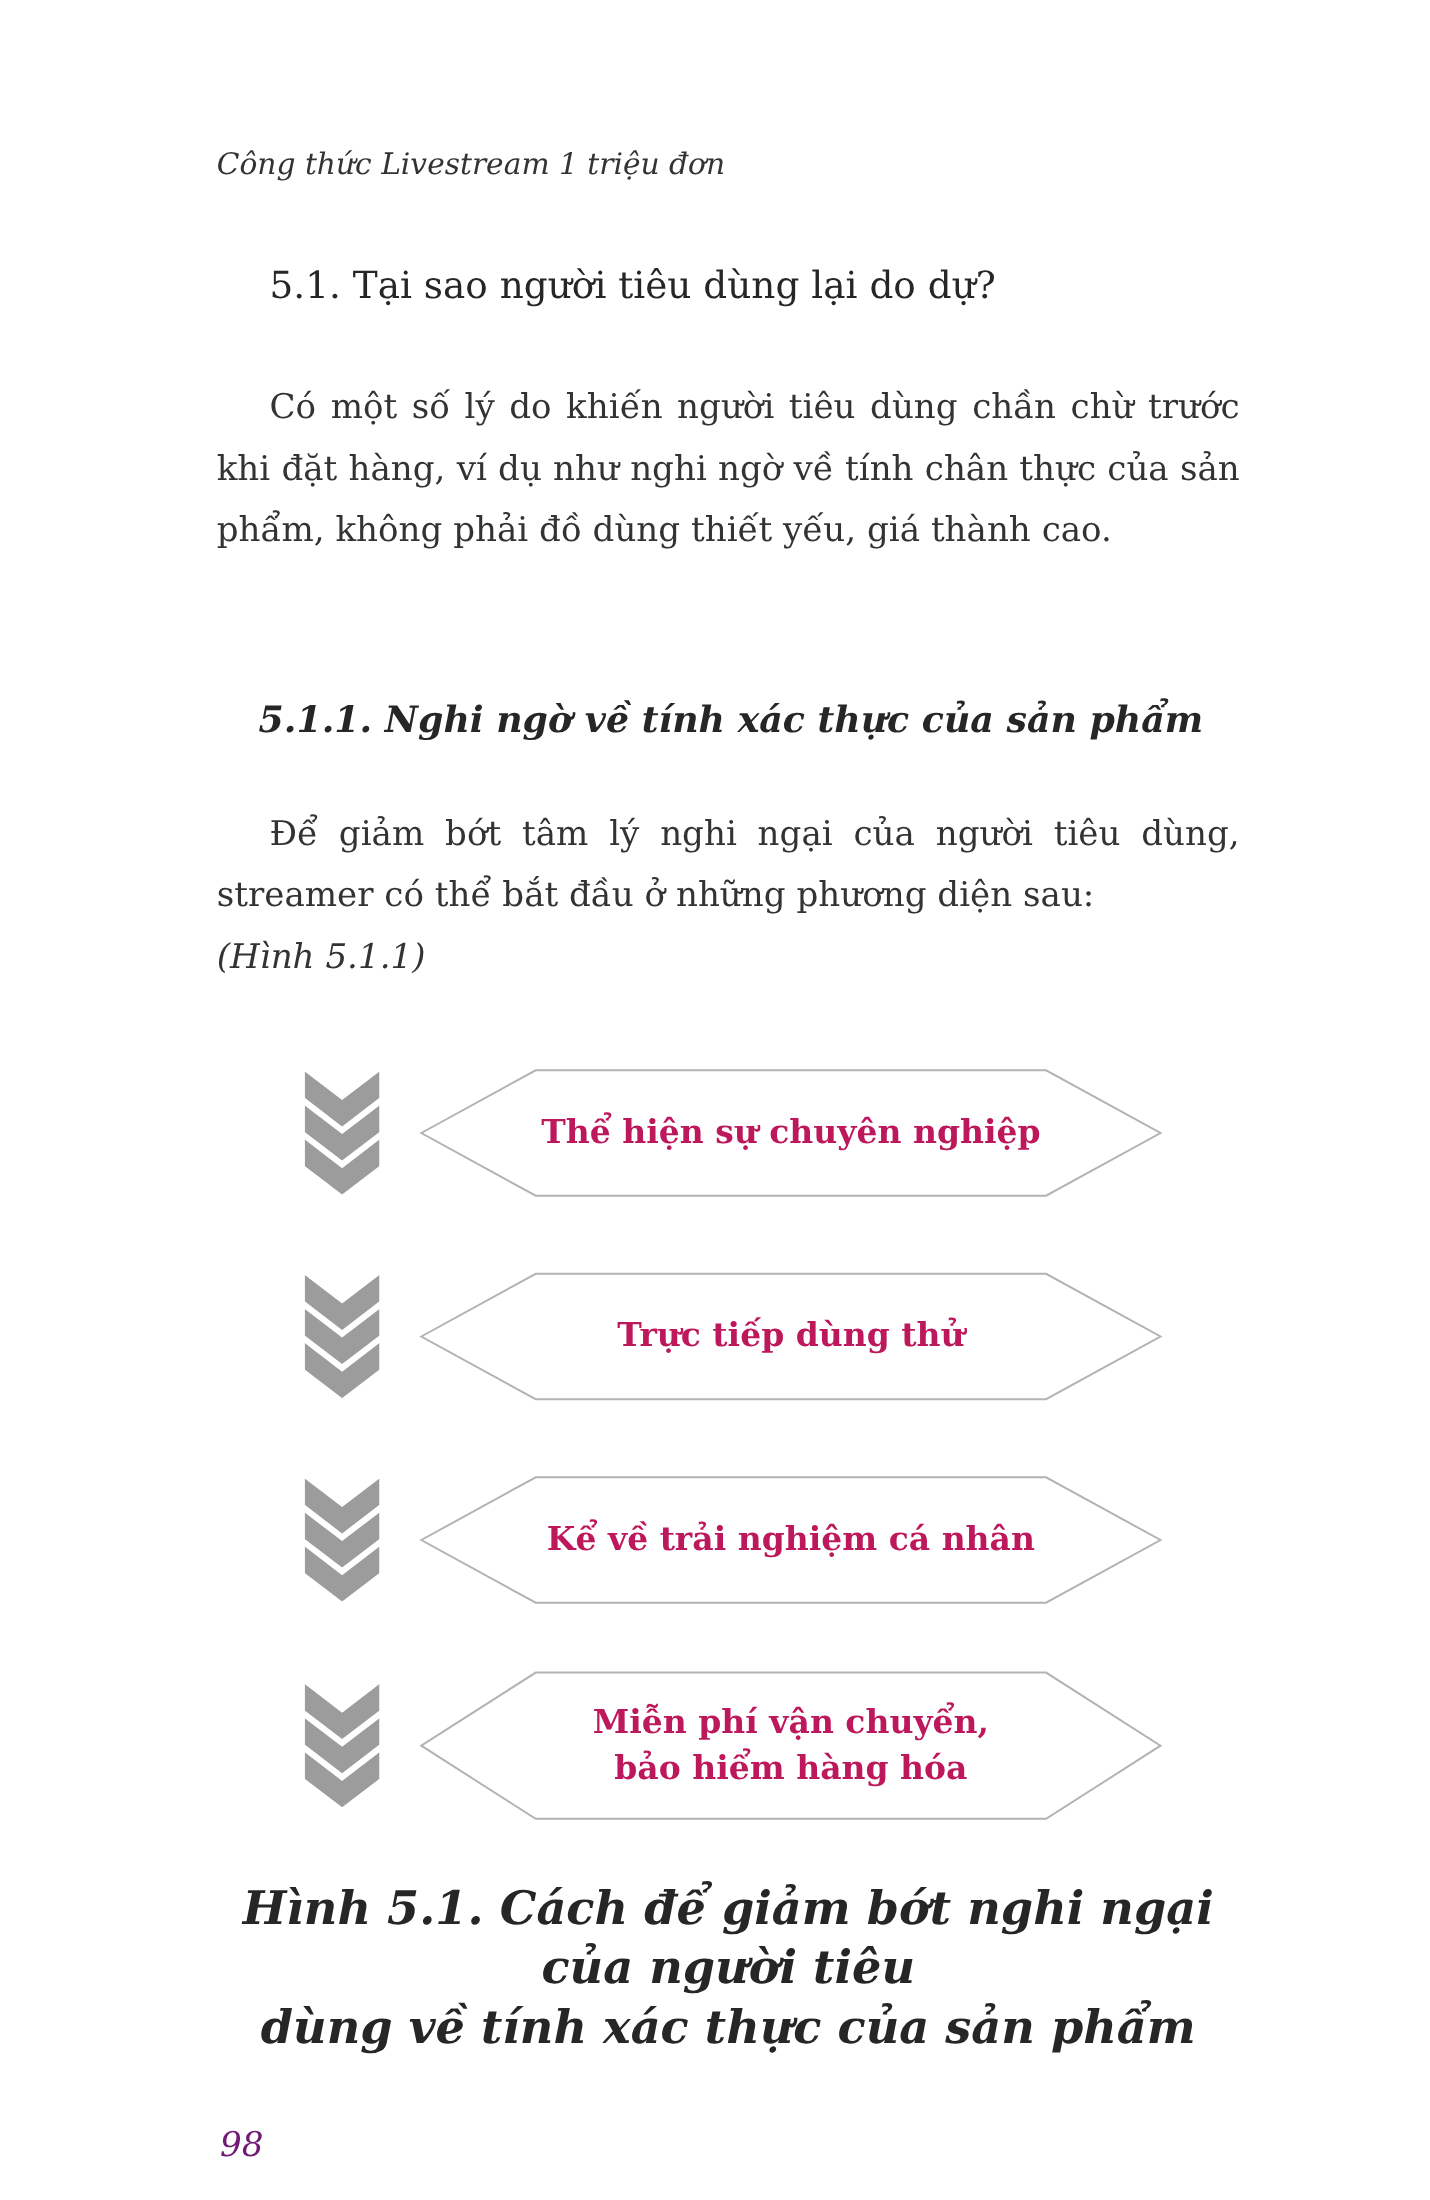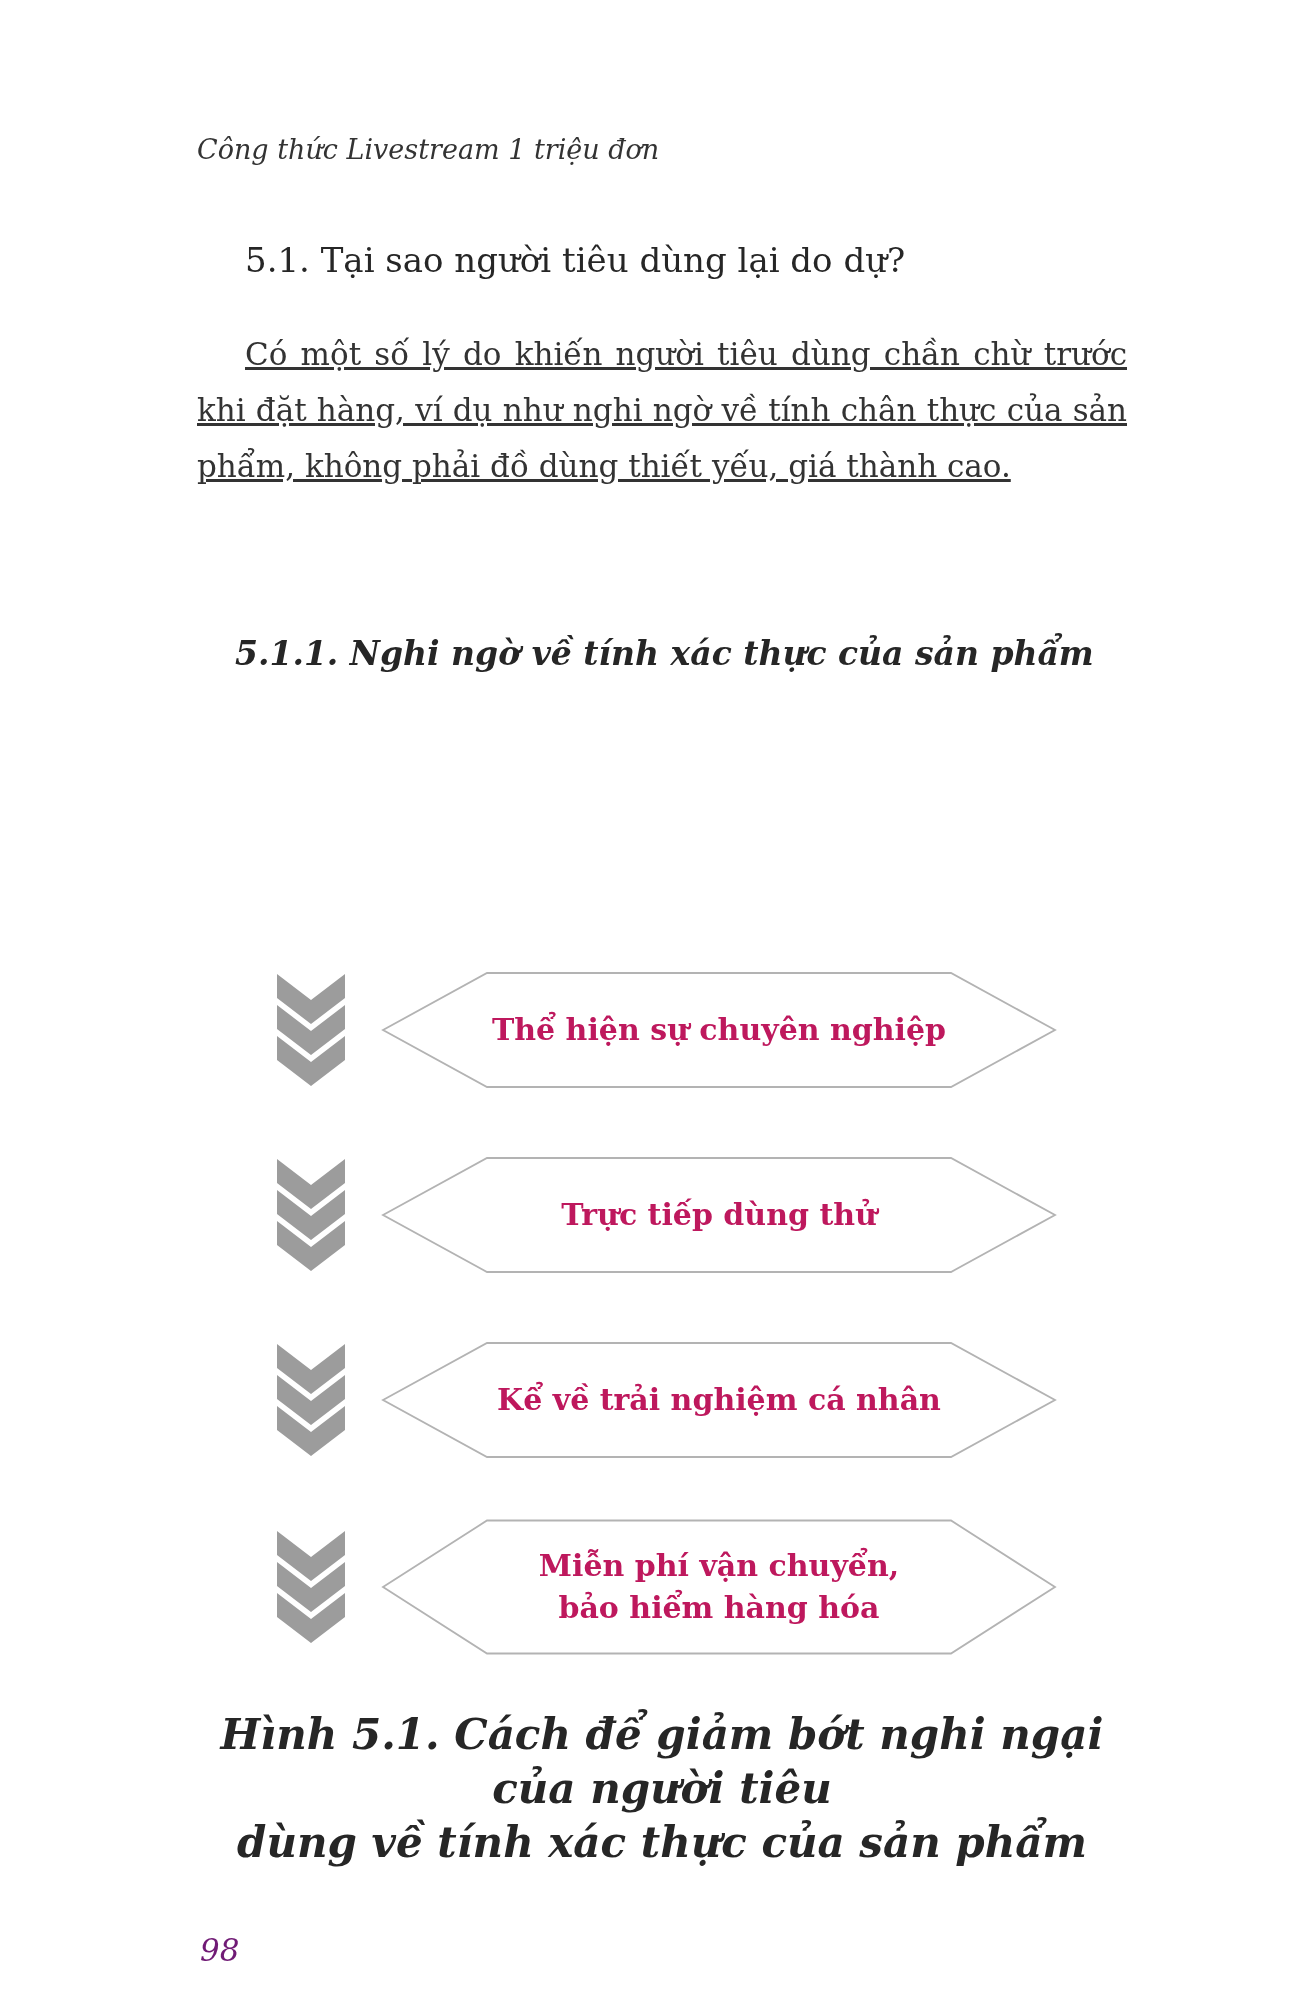--- a/index.html
+++ b/index.html
@@ -37,21 +37,21 @@
     position: absolute;
     left: 197px;
     width: 930px;
     font-size: 31px;
     line-height: 56px;
     text-align: justify;
     text-indent: 48px;
     color: #333333;
     margin: 0;
   }
-  .para-1 { top: 326px; text-decoration: underline; }
+  .para-1 { top: 342px; }
   .para-2 { top: 730px; }
   .subsection-heading {
     position: absolute;
     left: 235px;
     top: 634px;
     font-size: 33px;
     font-weight: bold;
     font-style: italic;
     color: #262626;
     margin: 0;
@@ -149,20 +149,21 @@
 <div class="page">
 
   <div class="running-header">Công thức Livestream 1 triệu đơn</div>
 
   <h1 class="section-heading">5.1. Tại sao người tiêu dùng lại do dự?</h1>
 
   <p class="body-para para-1">Có một số lý do khiến người tiêu dùng chần chừ trước khi đặt hàng, ví dụ như nghi ngờ về tính chân thực của sản phẩm, không phải đồ dùng thiết yếu, giá thành cao.</p>
 
   <h2 class="subsection-heading">5.1.1. Nghi ngờ về tính xác thực của sản phẩm</h2>
 
+  <p class="body-para para-2"><span>Để giảm bớt tâm lý nghi ngại của người tiêu dùng, streamer có thể bắt đầu ở những phương diện sau:</span><span class="figure-ref">(Hình 5.1.1)</span></p>
 
   <div class="figure">
 
     <div class="diagram-row row-0">
       <svg class="chevrons" viewBox="0 0 68 112" aria-hidden="true">
         <polygon class="chevron-band" points="0,0 34,26 68,0 68,24 34,50 0,24"></polygon>
         <polygon class="chevron-band" points="0,31 34,57 68,31 68,55 34,81 0,55"></polygon>
         <polygon class="chevron-band" points="0,62 34,88 68,62 68,86 34,112 0,86"></polygon>
       </svg>
       <div class="hexagon">

